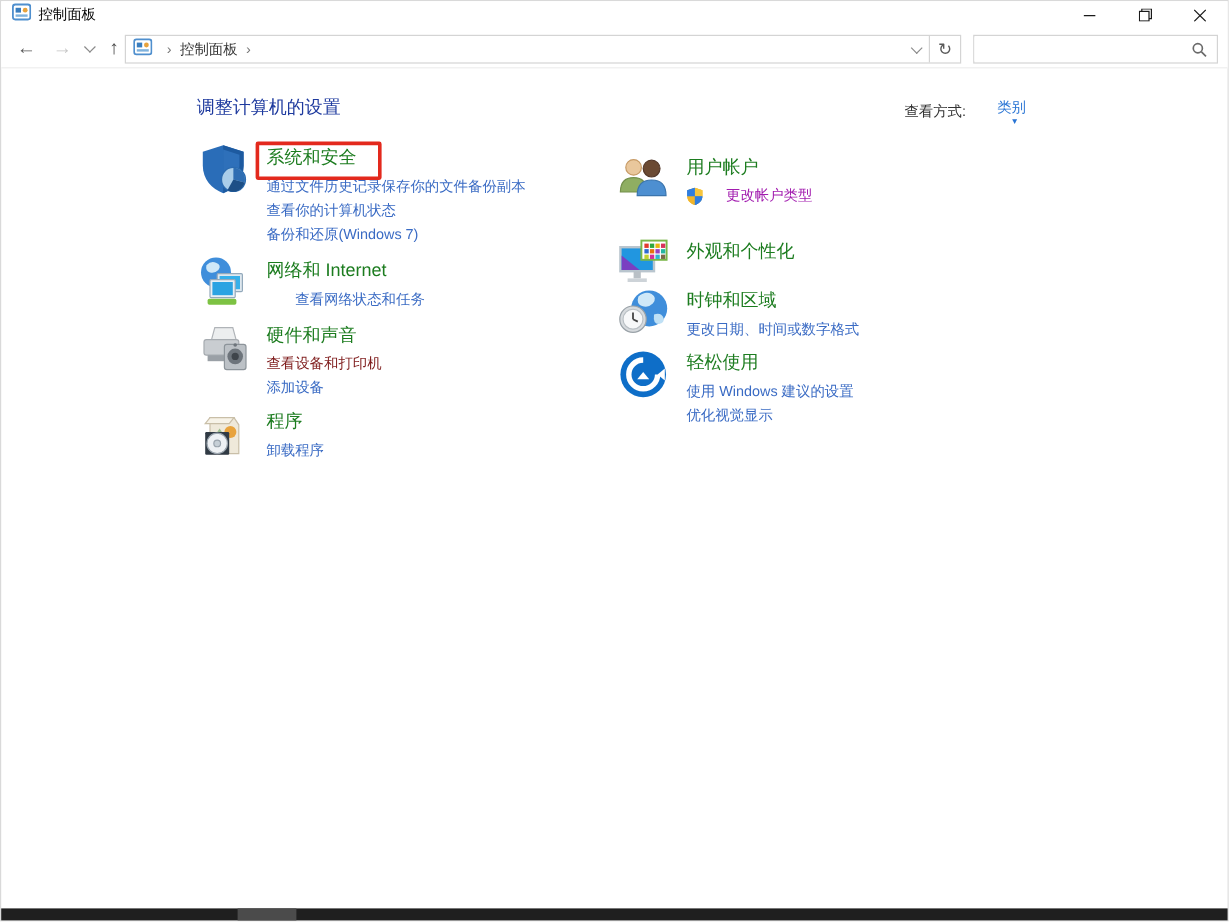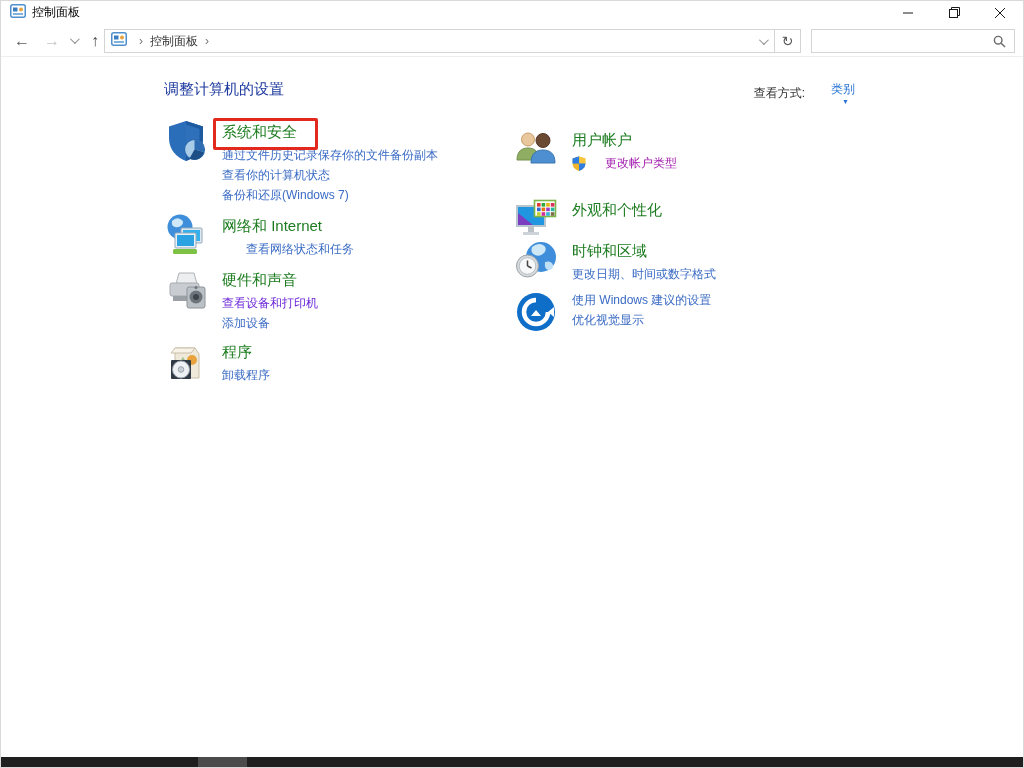--- a/index.html
+++ b/index.html
@@ -189,21 +189,21 @@
             <rect x="6" y="16" width="29" height="13" rx="2" fill="#c9cdd1" stroke="#a6abb0"></rect>
             <rect x="9" y="29" width="23" height="5" fill="#9aa0a6"></rect>
             <rect x="23" y="20" width="18" height="21" rx="2" fill="#bcc1c6" stroke="#8d949a"></rect>
             <circle cx="32" cy="30" r="6.5" fill="#6d747b"></circle>
             <circle cx="32" cy="30" r="3" fill="#3f454b"></circle>
             <circle cx="32" cy="20.5" r="1.5" fill="#6d747b"></circle>
           </svg>
         </div>
         <div class="cat-body">
           <a class="cat-title" style="color: rgb(28, 124, 31);">硬件和声音</a>
-          <a class="cat-link" style="color: #6d28d9;">
+          <a class="cat-link" style="color: #7f1d1d;">
             <span>查看设备和打印机</span>
           </a>
           <a class="cat-link" style="color: rgb(58, 107, 196);">
             <span>添加设备</span>
           </a>
         </div>
       </div>
       <div class="cat" style="left: 163px; top: 338px;">
         <div class="cat-icon">
           <svg viewBox="0 0 44 44">
@@ -305,20 +305,21 @@
       <div class="cat" style="left: 513px; top: 289px;">
         <div class="cat-icon">
           <svg viewBox="0 0 44 44">
             <circle cx="22" cy="22" r="19" fill="#0e6ec8"></circle>
             <path d="M22 10 a12 12 0 1 0 12 12" fill="none" stroke="#fff" stroke-width="4.5"></path>
             <path d="M34 22 l-5 -6 h10 z" fill="#fff" transform="rotate(90 34 22)"></path>
             <path d="M22 16 l5 6 h-10 z" fill="#fff" transform="translate(0 4)"></path>
           </svg>
         </div>
         <div class="cat-body">
+          <a class="cat-title" style="color: rgb(28, 124, 31);">轻松使用</a>
           <a class="cat-link" style="color: rgb(58, 107, 196);">
             <span>使用 Windows 建议的设置</span>
           </a>
           <a class="cat-link" style="color: rgb(58, 107, 196);">
             <span>优化视觉显示</span>
           </a>
         </div>
       </div>
     </div>
 

